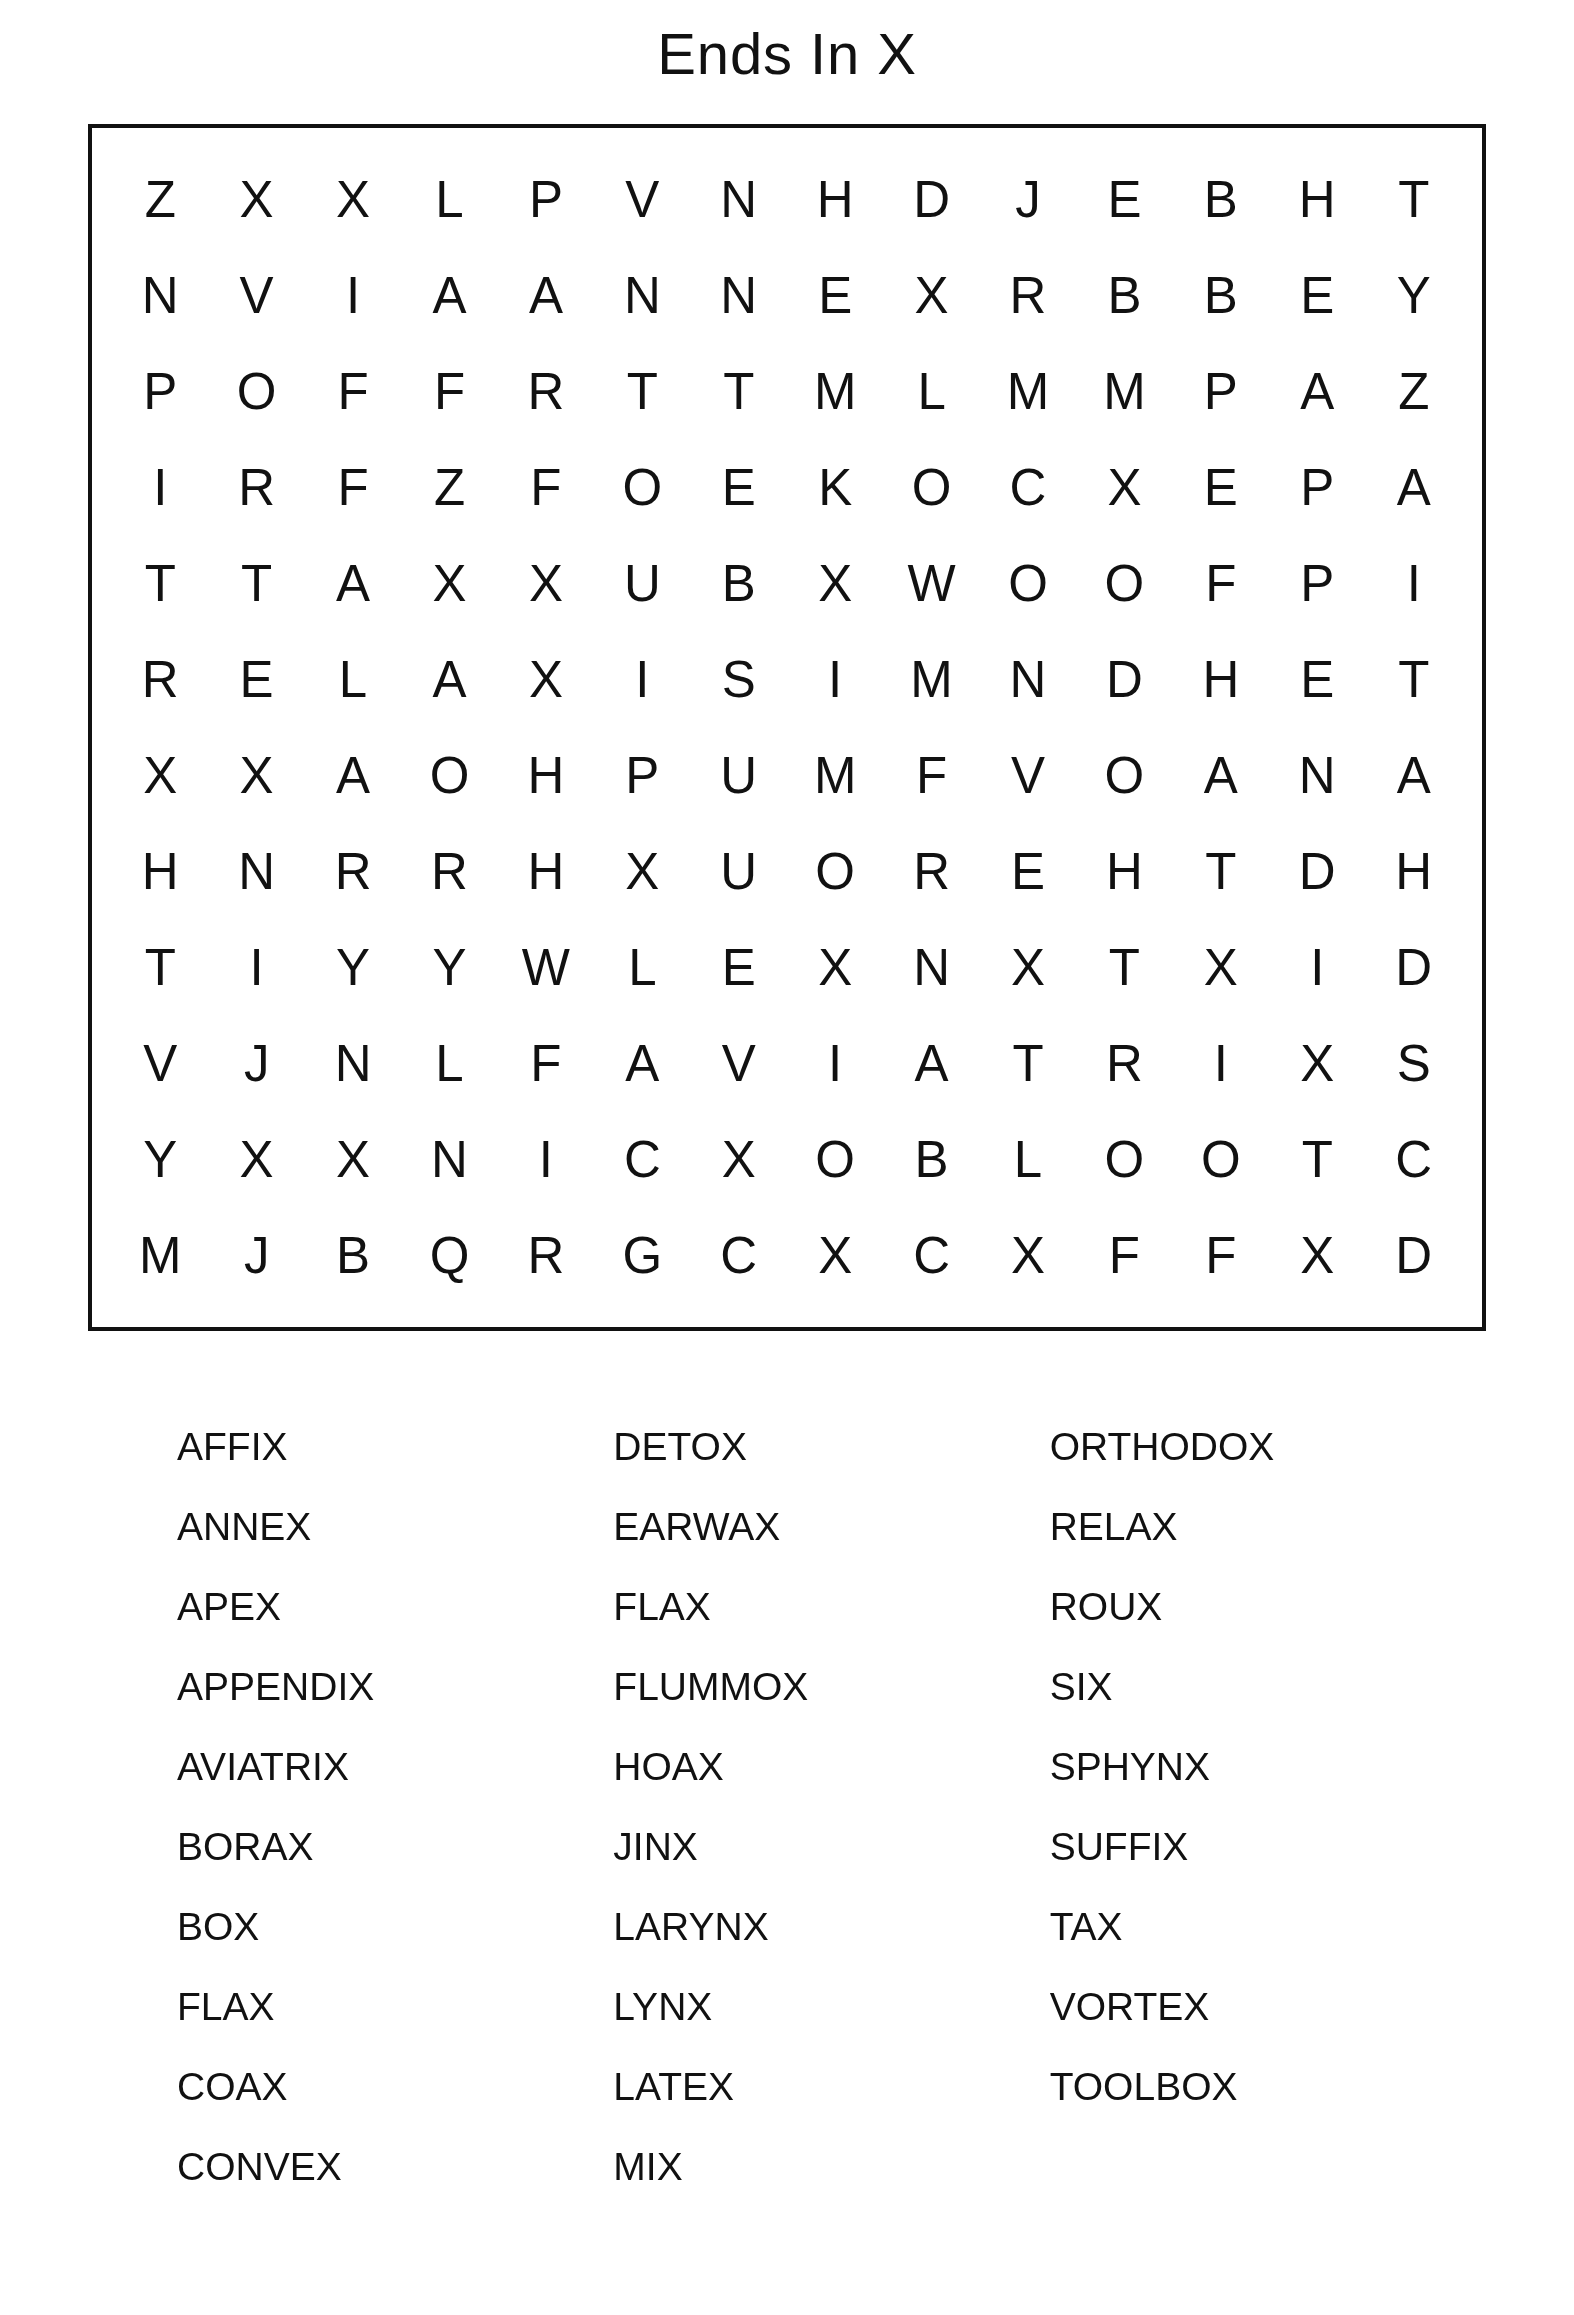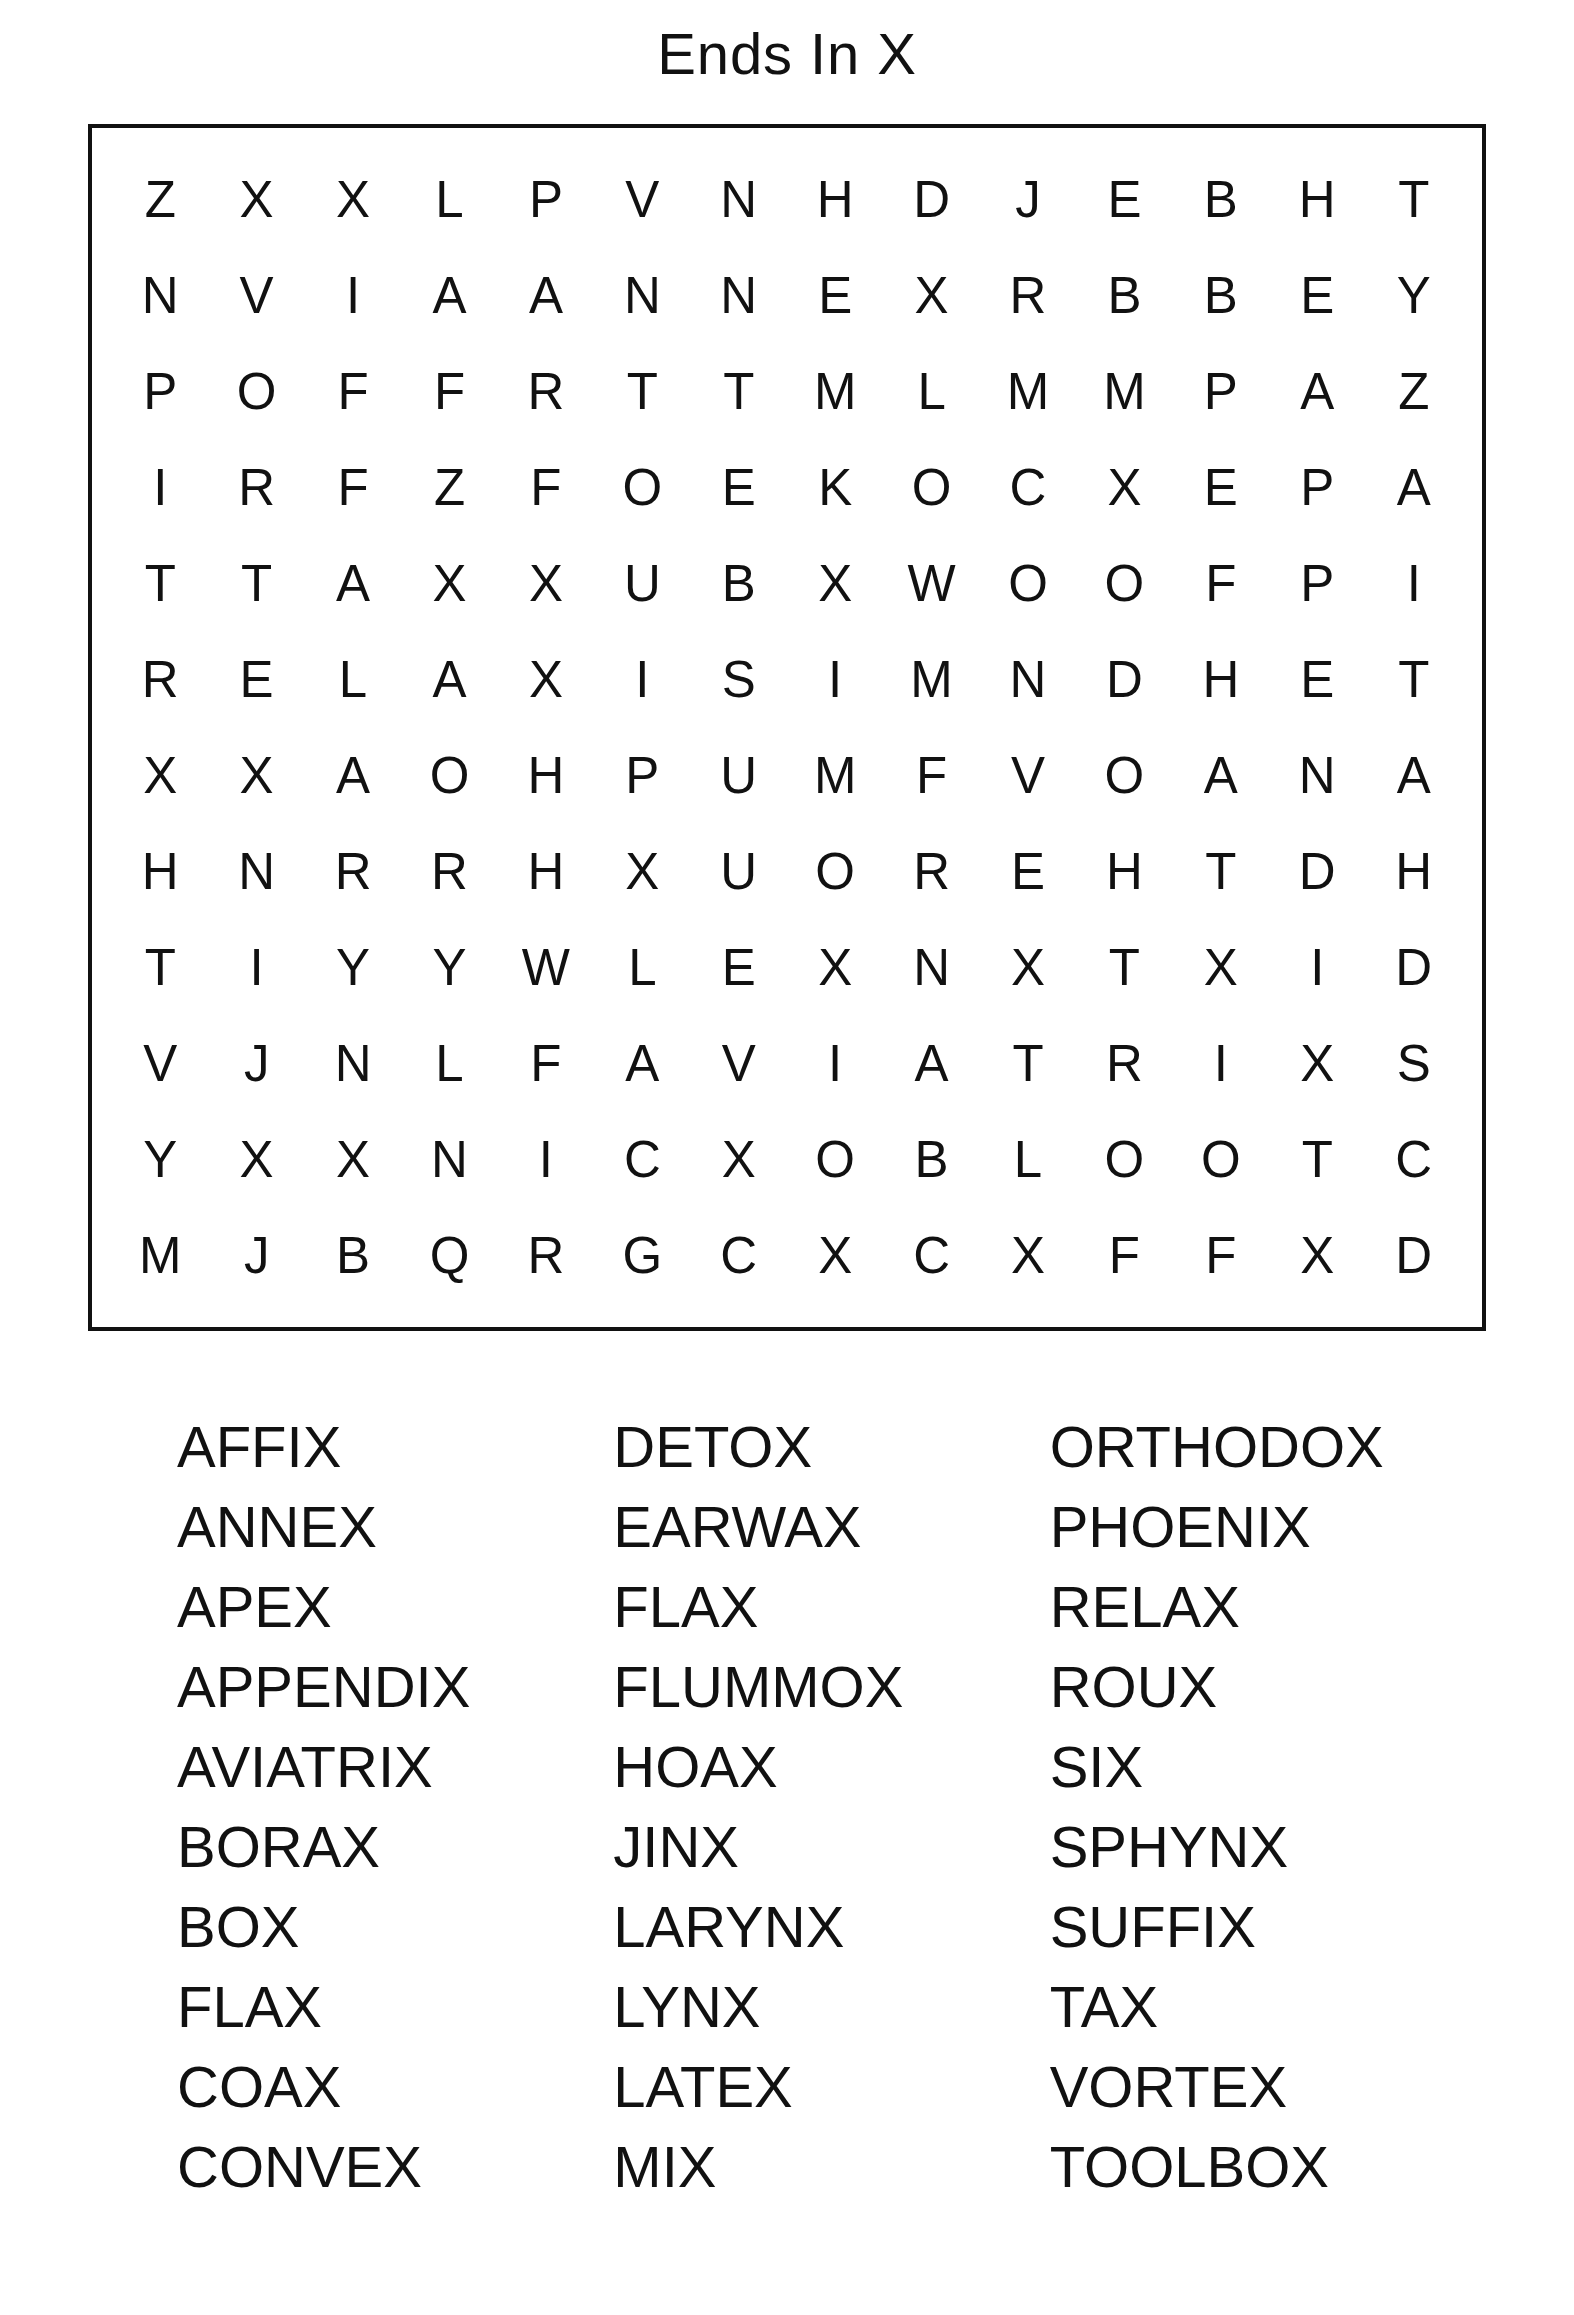--- a/index.html
+++ b/index.html
@@ -62,21 +62,21 @@
     justify-content: flex-start;
     box-sizing: border-box;
     padding-left: 89px;
   }
   .words-col {
     width: 482px;
     box-sizing: border-box;
   }
   .words-col:nth-child(2) { width: 482px; }
   .word {
-    font-size: 58px;
+    font-size: 39px;
     line-height: 80px;
     white-space: nowrap;
     color: #111111;
   }
 </style>
 </head>
 <body>
 
 <div class="page">
 
@@ -301,21 +301,20 @@
         <div class="word">FLUMMOX</div>
         <div class="word">HOAX</div>
         <div class="word">JINX</div>
         <div class="word">LARYNX</div>
         <div class="word">LYNX</div>
         <div class="word">LATEX</div>
         <div class="word">MIX</div>
       </div>
     <div class="words-col">
         <div class="word">ORTHODOX</div>
-        <div class="word">PHOENIX</div>
         <div class="word">RELAX</div>
         <div class="word">ROUX</div>
         <div class="word">SIX</div>
         <div class="word">SPHYNX</div>
         <div class="word">SUFFIX</div>
         <div class="word">TAX</div>
         <div class="word">VORTEX</div>
         <div class="word">TOOLBOX</div>
       </div>
   </div>

